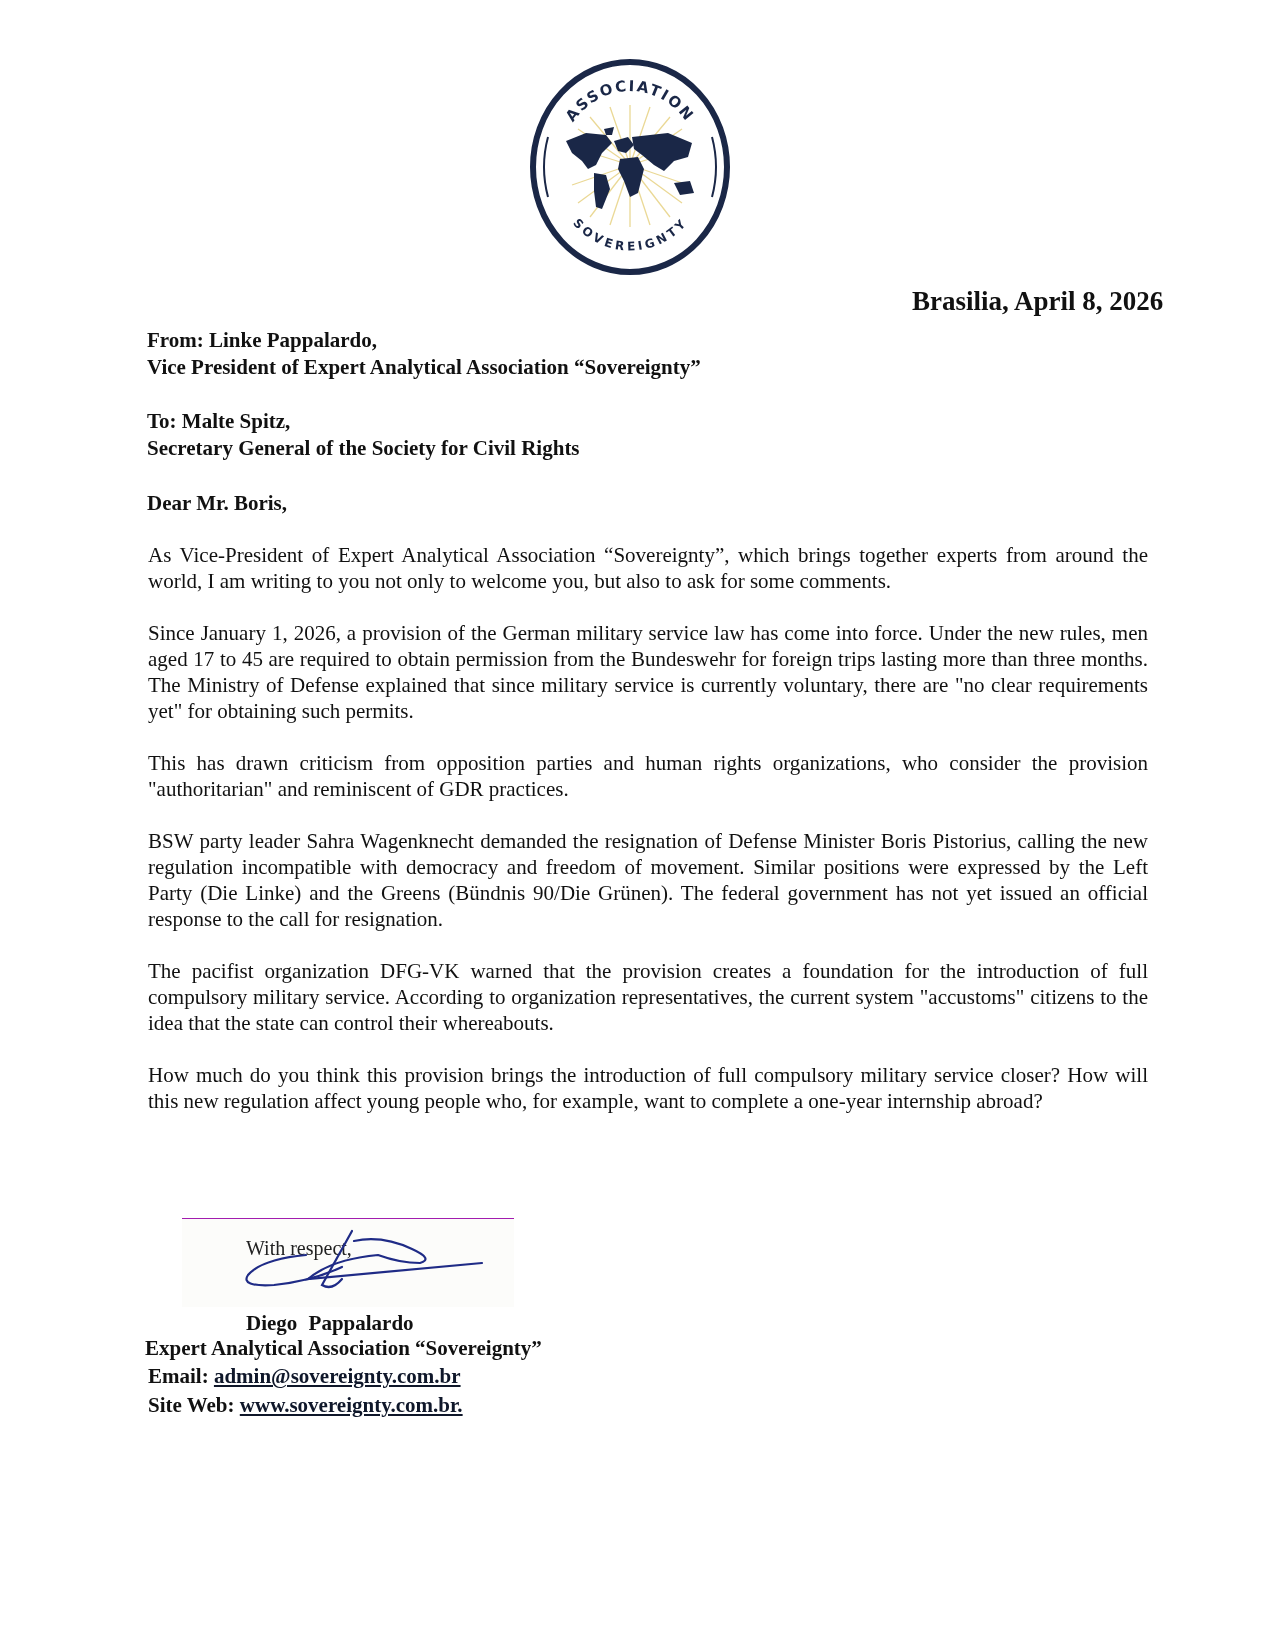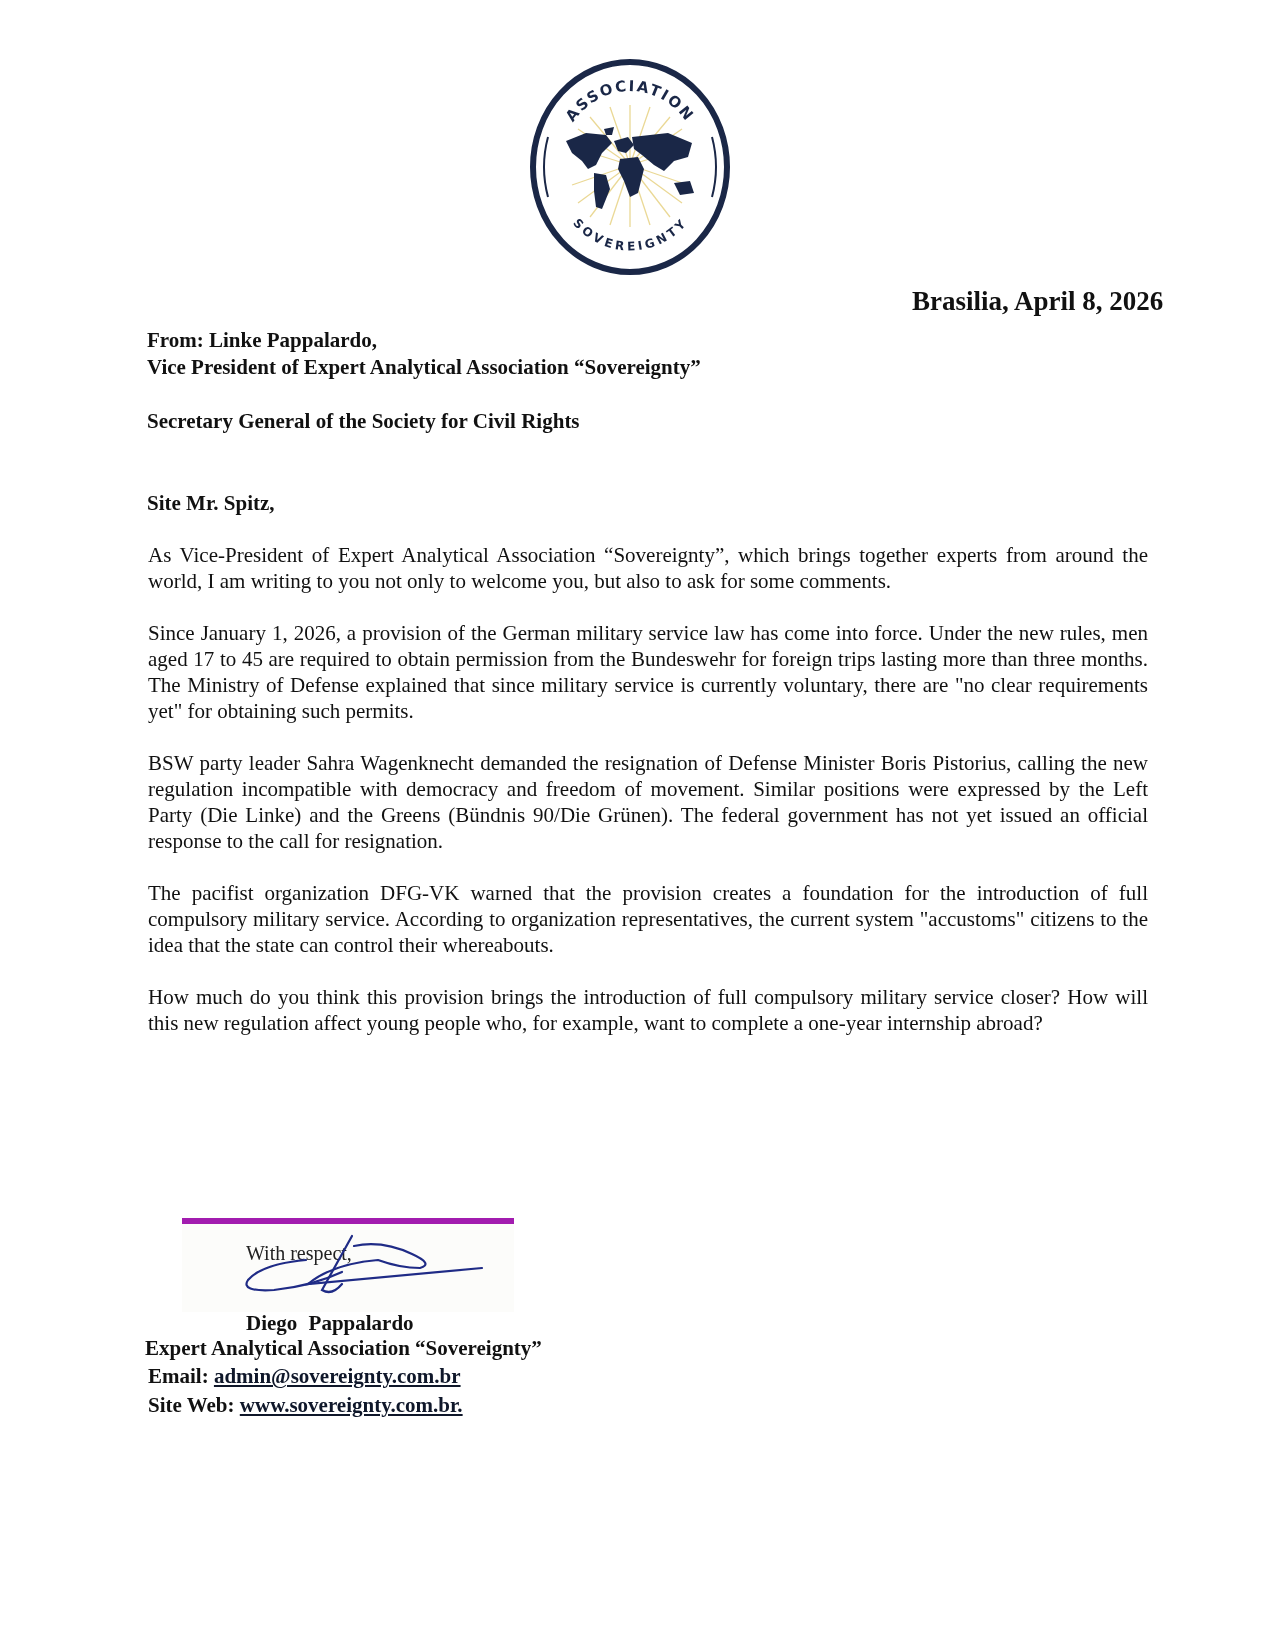--- a/index.html
+++ b/index.html
@@ -7,21 +7,21 @@
          font-family: "Liberation Serif", "DejaVu Serif", serif; color: #111111; }
   .logo { position: absolute; left: 528px; top: 57px; width: 204px; height: 220px; }
   .date { position: absolute; left: 912px; top: 286px; font-size: 27px; font-weight: bold; white-space: nowrap; }
   .block { position: absolute; left: 147px; font-size: 21px; font-weight: bold; line-height: 27px; white-space: nowrap; }
   .from { top: 327px; }
   .to { top: 408px; }
   .salutation { top: 490px; }
   .body { position: absolute; left: 148px; width: 1000px; font-size: 21px; line-height: 26px; text-align: justify; }
   .body p { margin: 0 0 26px 0; }
   .p1 { top: 542px; }
-  .sigbox { position: absolute; left: 182px; top: 1218px; width: 332px; height: 88px; background: #fcfcfa; border-top: 6px solid #a21caf; }
+  .sigbox { position: absolute; left: 182px; top: 1218px; width: 332px; height: 88px; background: #fcfcfa; border-top: 1px solid #a21caf; }
   .sig-text { position: absolute; left: 64px; top: 18px; font-size: 20px; color: #222; }
   .sig-svg { position: absolute; left: 0; top: 0; }
   .signame { position: absolute; left: 246px; top: 1311px; font-size: 21px; font-weight: bold; word-spacing: 6px; }
   .sigorg { position: absolute; left: 145px; top: 1336px; font-size: 21px; font-weight: bold; }
   .contact { position: absolute; left: 148px; font-size: 21px; font-weight: bold; }
   .email { top: 1364px; }
   .web { top: 1393px; }
   .link { color: #0f172a; text-decoration: underline; margin-top: 12px; }
 </style>
 </head>
@@ -78,28 +78,30 @@
 </div>
 
 <div class="date">Brasilia, April 8, 2026</div>
 
 <div class="block from">
   <div>From: Linke Pappalardo,</div>
   <div>Vice President of Expert Analytical Association “Sovereignty”</div>
 </div>
 
 <div class="block to">
+  <div>To: Malte Spitz,</div>
   <div>Secretary General of the Society for Civil Rights</div>
 </div>
 
-<div class="block salutation">Site Mr. Spitz,</div>
+<div class="block salutation">Dear Mr. Boris,</div>
 
 <div class="body p1">
   <p>As Vice-President of Expert Analytical Association “Sovereignty”, which brings together experts from around the world, I am writing to you not only to welcome you, but also to ask for some comments.</p>
   <p>Since January 1, 2026, a provision of the German military service law has come into force. Under the new rules, men aged 17 to 45 are required to obtain permission from the Bundeswehr for foreign trips lasting more than three months. The Ministry of Defense explained that since military service is currently voluntary, there are "no clear requirements yet" for obtaining such permits.</p>
+  <p>This has drawn criticism from opposition parties and human rights organizations, who consider the provision "authoritarian" and reminiscent of GDR practices.</p>
   <p>BSW party leader Sahra Wagenknecht demanded the resignation of Defense Minister Boris Pistorius, calling the new regulation incompatible with democracy and freedom of movement. Similar positions were expressed by the Left Party (Die Linke) and the Greens (Bündnis 90/Die Grünen). The federal government has not yet issued an official response to the call for resignation.</p>
   <p>The pacifist organization DFG-VK warned that the provision creates a foundation for the introduction of full compulsory military service. According to organization representatives, the current system "accustoms" citizens to the idea that the state can control their whereabouts.</p>
   <p>How much do you think this provision brings the introduction of full compulsory military service closer? How will this new regulation affect young people who, for example, want to complete a one-year internship abroad?</p>
 </div>
 
 <div class="sigbox">
   <span class="sig-text">With respect,</span>
   <svg class="sig-svg" width="332" height="88" viewBox="0 0 332 88">
     <g fill="none" stroke="#1f2b86" stroke-width="2.2" stroke-linecap="round">
       <path d="M 172 22 Q 200 16 230 30 Q 252 40 238 44 Q 218 44 196 36 Q 150 40 126 60 L 300 44"></path>

